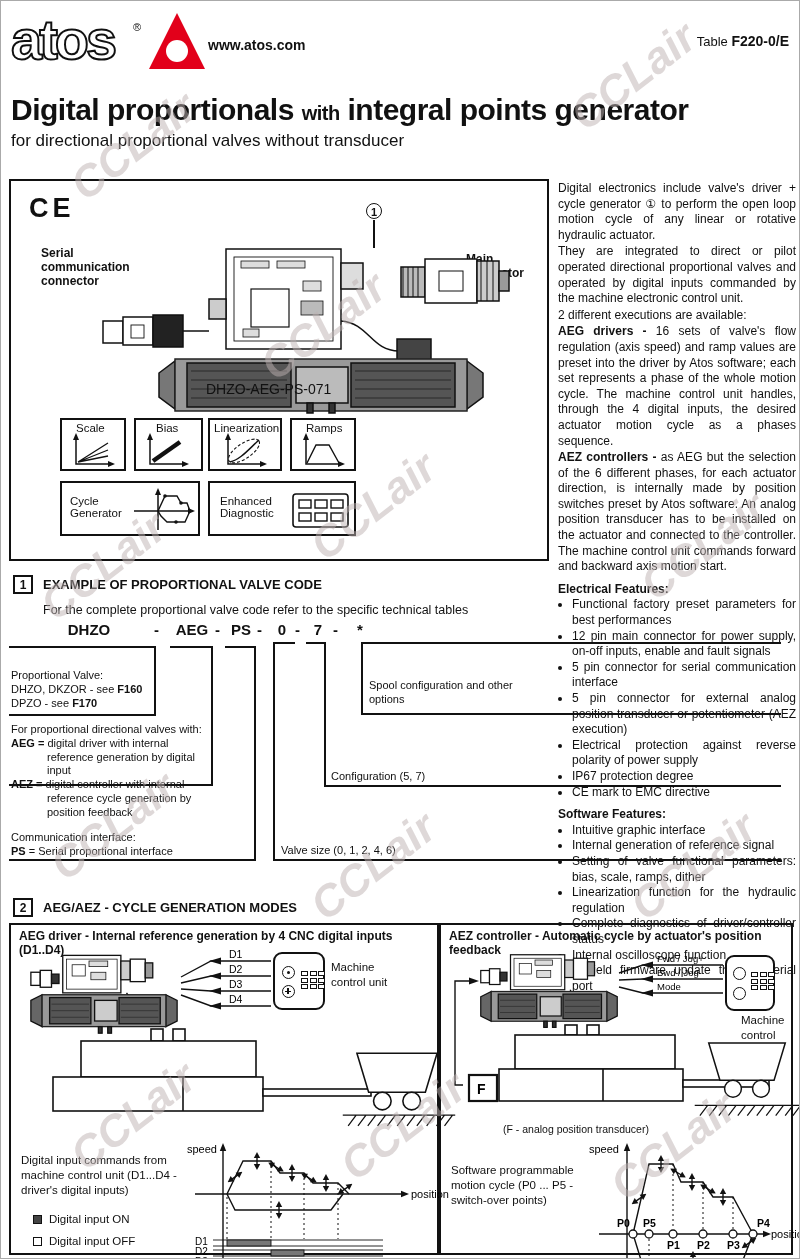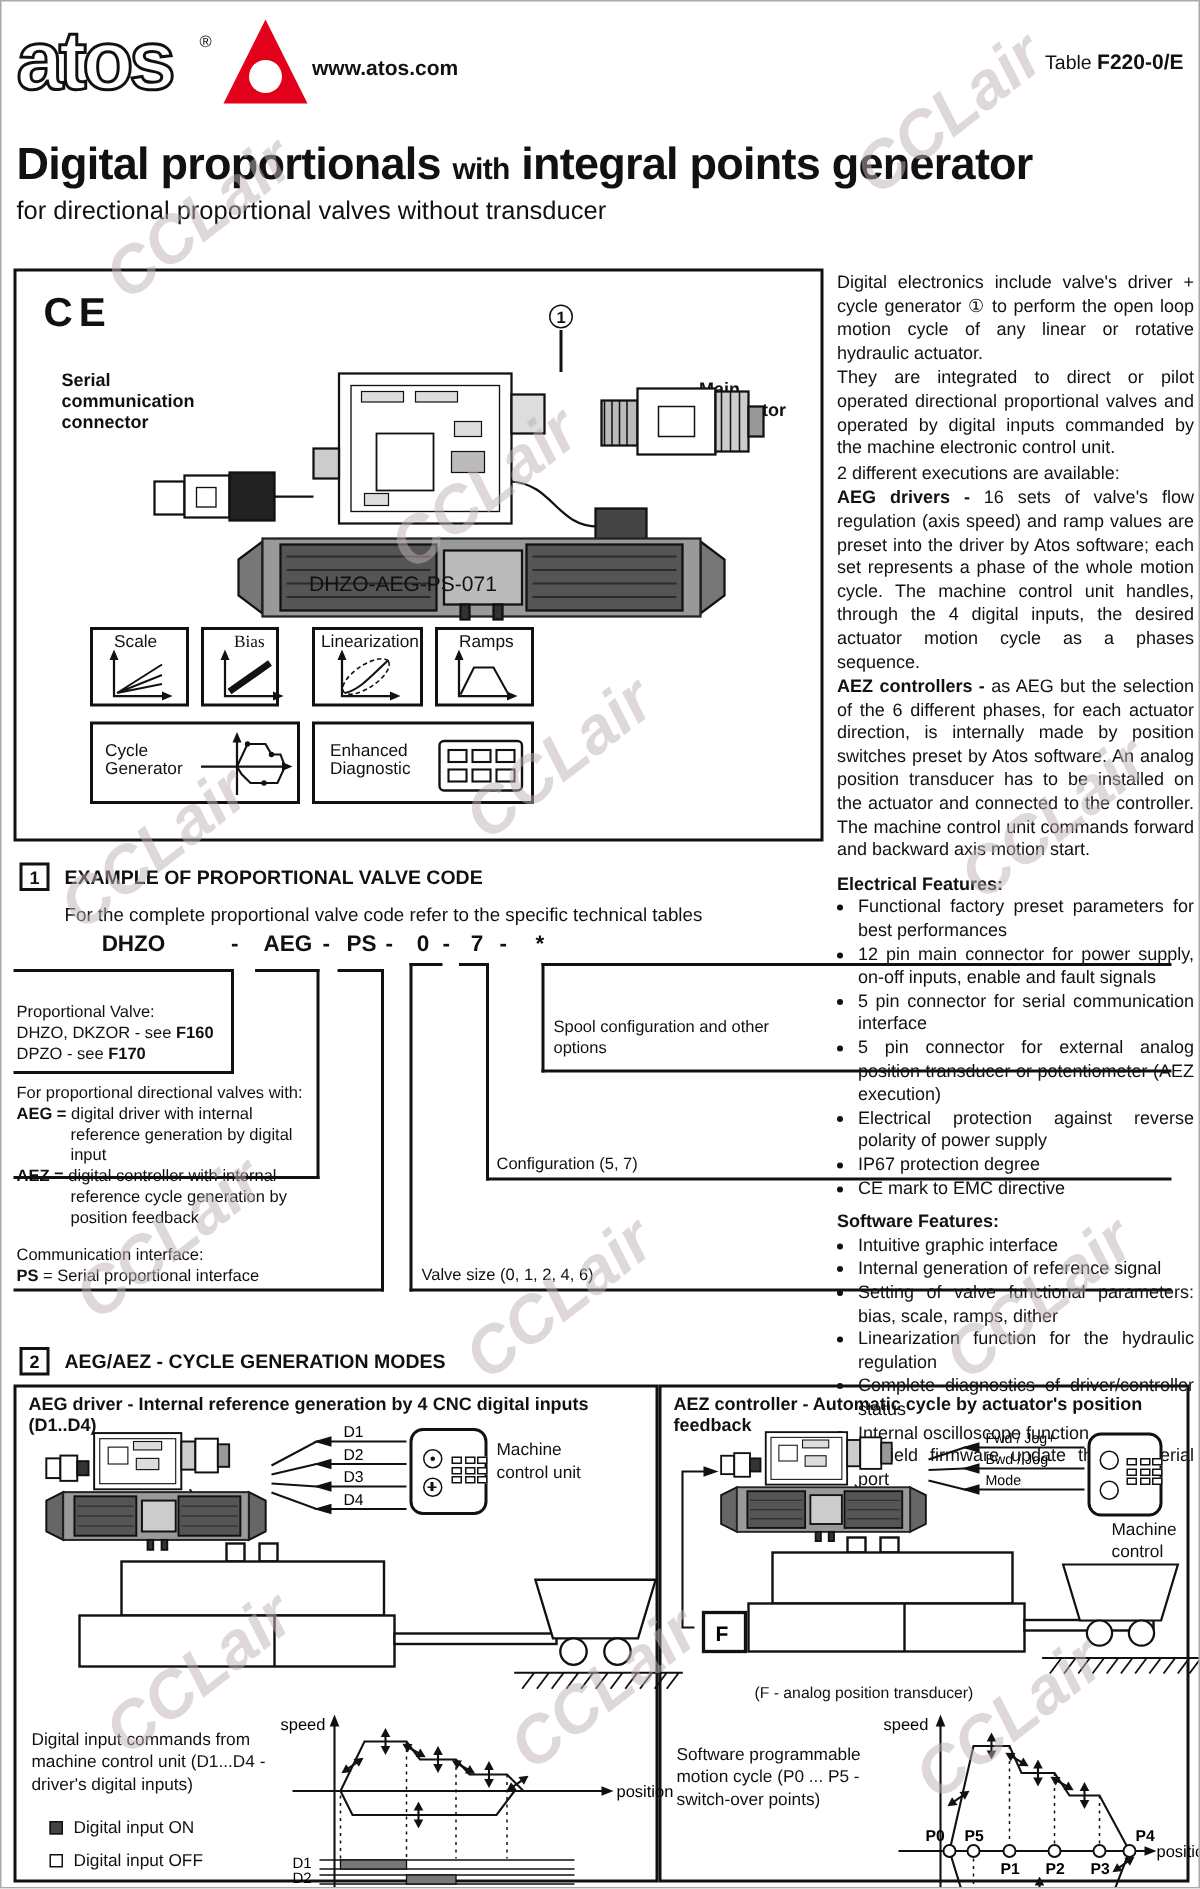--- a/index.html
+++ b/index.html
@@ -184,21 +184,21 @@
 
     <div class="featbox" style="left:49px;top:237px;width:66px;height:53px;">
       <div class="lbl" style="left:14px;top:2px;">Scale</div>
       <svg style="left:6px;top:12px;" width="50" height="38" viewBox="0 0 46 38">
         <path d="M6,6 L6,32 L42,32" stroke="#111" stroke-width="1.5" fill="none"></path>
         <polygon points="6,1 3,8 9,8" fill="#111"></polygon>
           <polygon points="45,32 38,29 38,35" fill="#111"></polygon>
         <path d="M8,30 L38,11 M8,30 L38,18 M8,30 L38,24" stroke="#111" stroke-width="1.3" fill="none"></path>
       </svg>
     </div>
-    <div class="featbox" style="left:123px;top:237px;width:52px;height:53px;font-family:Liberation Serif, serif;">
+    <div class="featbox" style="left:123px;top:237px;width:69px;height:53px;">
       <div class="lbl" style="left:20px;top:2px;">Bias</div>
       <svg style="left:6px;top:12px;" width="50" height="38" viewBox="0 0 46 38">
         <path d="M6,6 L6,32 L42,32" stroke="#111" stroke-width="1.5" fill="none"></path>
         <polygon points="6,1 3,8 9,8" fill="#111"></polygon>
           <polygon points="45,32 38,29 38,35" fill="#111"></polygon>
         <path d="M9,29 L36,10" stroke="#111" stroke-width="4.5" fill="none"></path>
       </svg>
     </div>
     <div class="featbox" style="left:197px;top:237px;width:74px;height:53px;">
       <div class="lbl" style="left:4px;top:2px;">Linearization</div>

